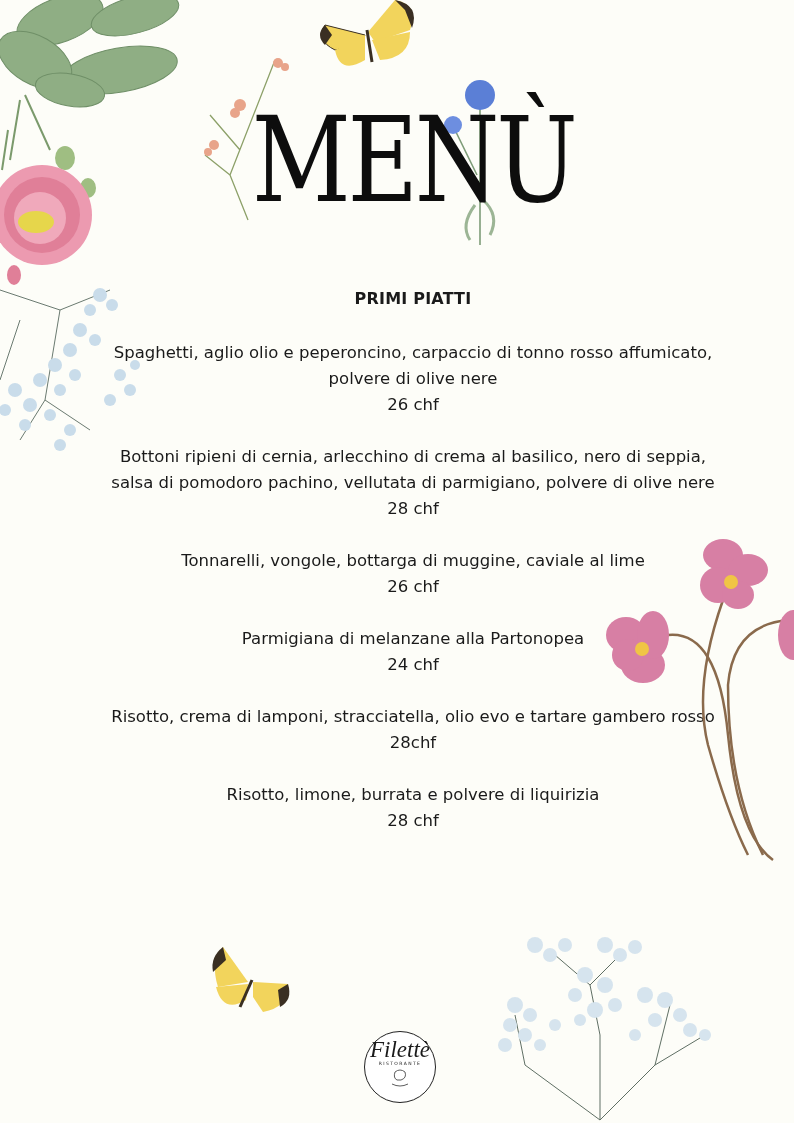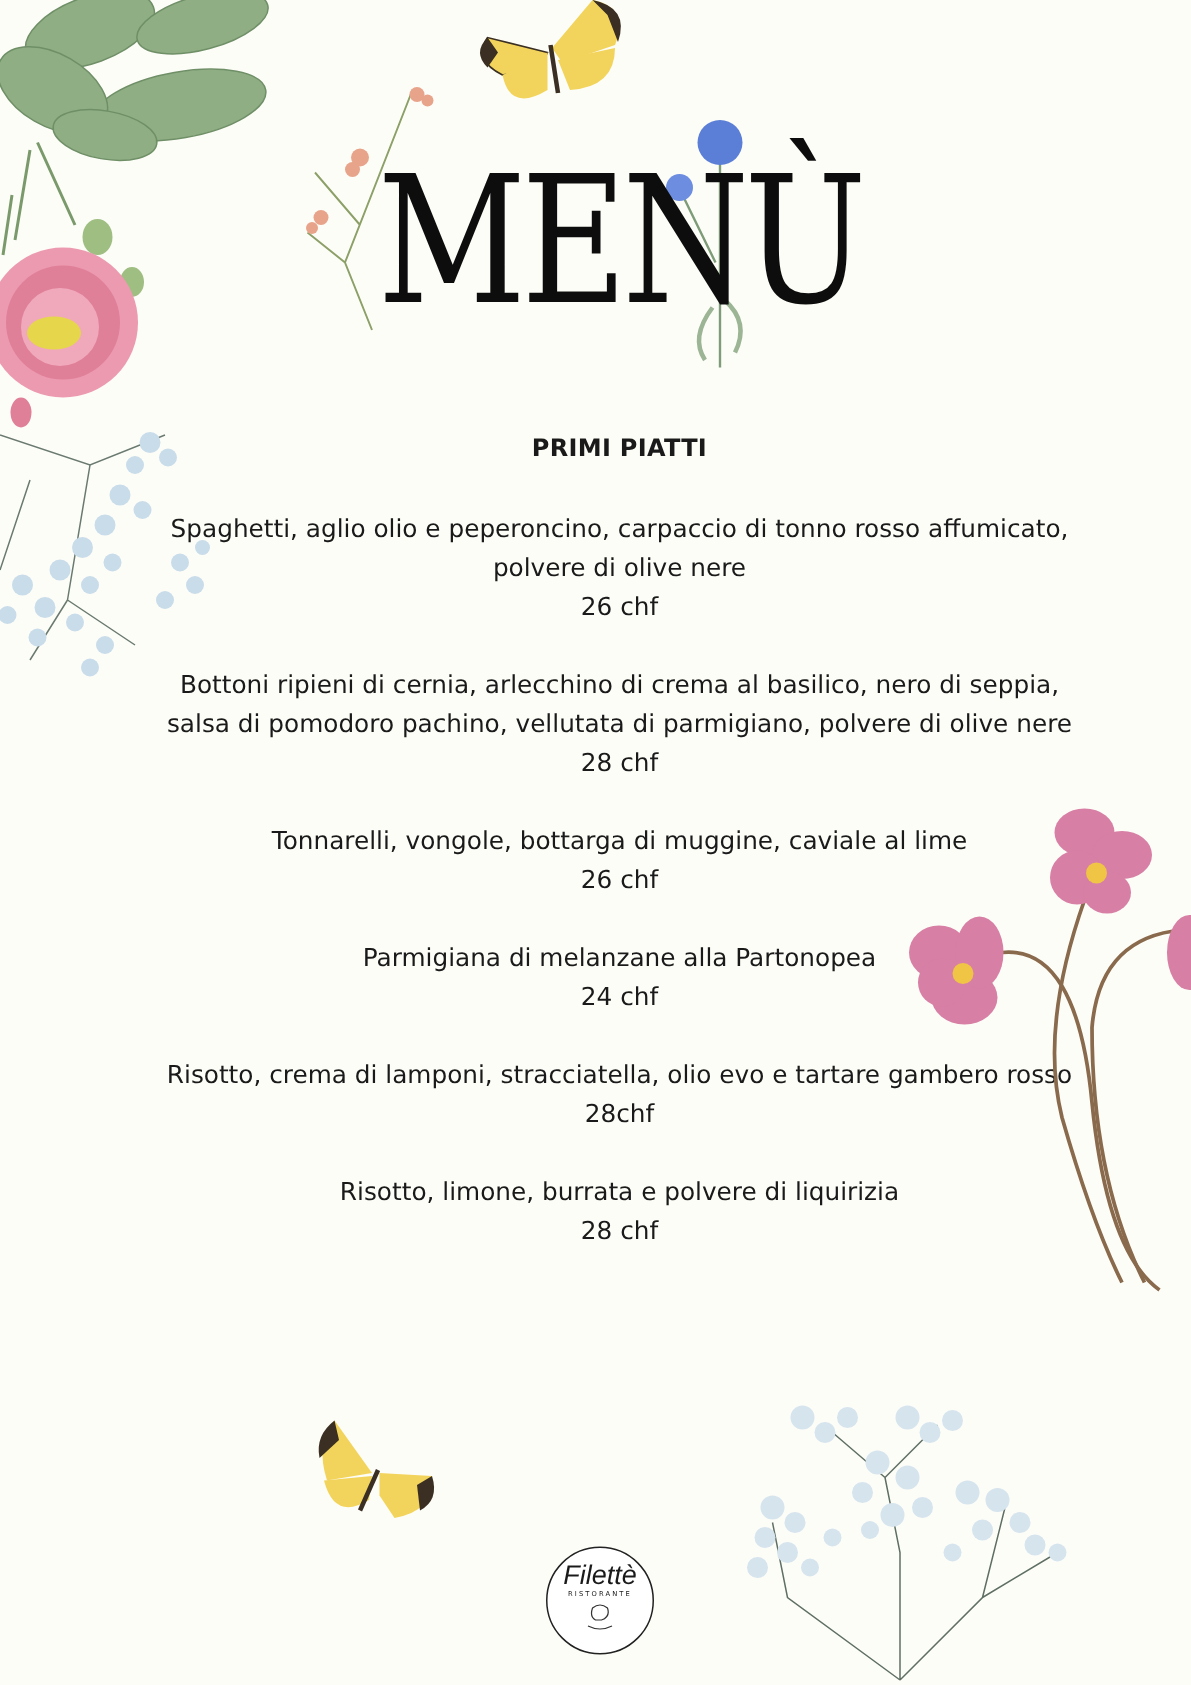--- a/index.html
+++ b/index.html
@@ -32,22 +32,22 @@
     .item .line { display: block; white-space: nowrap; }
     .item .price { display: block; }
 
     
     .logo {
       position: absolute; left: 364px; top: 1031px; width: 70px; height: 70px;
       border: 1.5px solid #222; border-radius: 50%; background: #fff;
       text-align: center;
     }
     .logo .name {
-      font-family: Liberation Sans, sans-serif;
-      font-size: 18px; font-style: italic; margin-top: 9px; line-height: 18px; display:block;
+      font-family: Liberation Serif, serif;
+      font-size: 23px; font-style: italic; margin-top: 9px; line-height: 18px; display:block;
     }
     .logo .sub { font-size: 4.5px; letter-spacing: 1.4px; display:block; margin-top:2px; }
   </style>
 </head>
 <body>
 
 <svg class="abs" style="left:0;top:0" width="200" height="290" viewBox="0 0 200 290">
   <g fill="#8fae84" stroke="#6f8f67" stroke-width="1">
     <ellipse cx="60" cy="20" rx="45" ry="22" transform="rotate(-20 60 20)"></ellipse>
     <ellipse cx="135" cy="15" rx="45" ry="18" transform="rotate(-15 135 15)"></ellipse>

